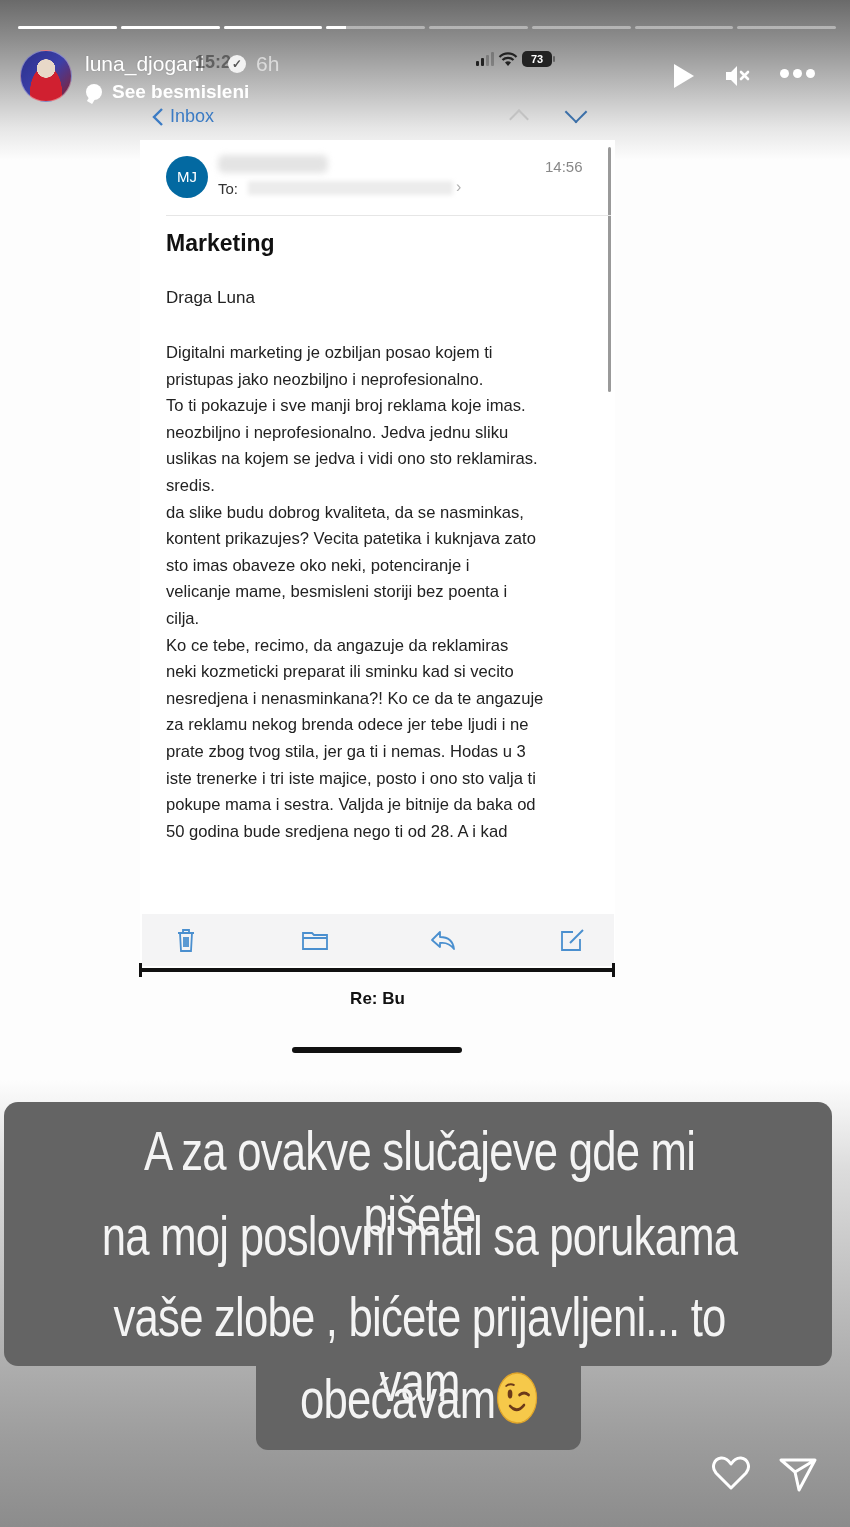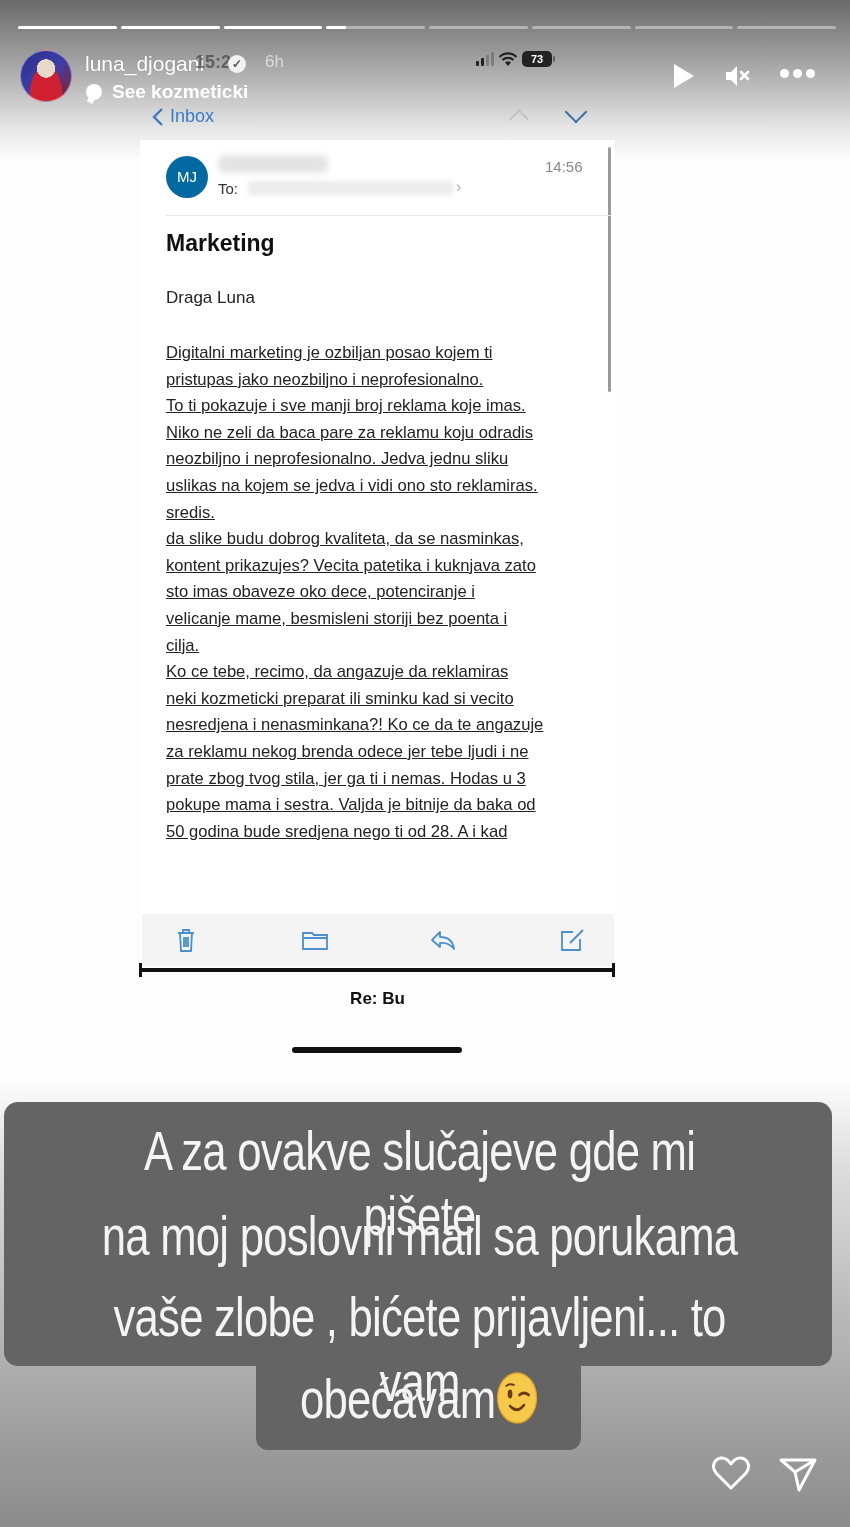--- a/index.html
+++ b/index.html
@@ -35,21 +35,21 @@
   }
   .username {
     position: absolute; left: 85px; top: 52px; color: #ffffff; font-size: 21px;
     text-shadow: 0 0 2px rgba(0,0,0,0.15);
     text-align: center;
   }
   .verified {
     position: absolute; left: 228px; top: 55px; width: 18px; height: 18px; border-radius: 50%;
     background: #f2f2f2; color: #555; font-size: 12px; text-align: center; line-height: 18px; font-weight: bold;
   }
-  .time-ago { position: absolute; left: 256px; top: 52px; color: rgba(255,255,255,0.6); font-size: 17px; margin-left: 9px; }
+  .time-ago { position: absolute; left: 256px; top: 52px; color: rgba(255,255,255,0.6); font-size: 21px; }
   .phone-time { position: absolute; left: 195px; top: 52px; color: rgba(40,40,40,0.55); font-size: 18px; font-weight: bold; text-align: right; }
   .translate {
     position: absolute; left: 86px; top: 81px; display: flex; align-items: center; gap: 10px;
     color: #ffffff; font-size: 19px; font-weight: bold;
   }
   .translate .bubble { width: 16px; height: 16px; border-radius: 50%; background: #fff; position: relative; }
   .translate .bubble::after { content: ""; position: absolute; left: 2px; bottom: -3px; width: 6px; height: 6px; background: #fff; transform: rotate(30deg); }
 
   .statusbar { position: absolute; left: 476px; top: 51px; display: flex; align-items: center; gap: 4px; }
   .signal { display: flex; align-items: flex-end; gap: 2px; height: 14px; }
@@ -82,21 +82,21 @@
   .sender-name { position: absolute; left: 218px; top: 155px; width: 110px; height: 18px; background: #e4e4e4; filter: blur(3px); border-radius: 6px; }
   .to-label { position: absolute; left: 218px; top: 180px; color: #333; font-size: 15px; }
   .to-value { position: absolute; left: 248px; top: 181px; width: 205px; height: 14px; background: #ececec; filter: blur(2px); }
   .to-chevron { position: absolute; left: 456px; top: 178px; color: #b0b0b0; font-size: 16px; }
   .email-time { position: absolute; left: 545px; top: 158px; color: #888; font-size: 15px; }
   .hdr-divider { position: absolute; left: 166px; top: 215px; width: 445px; height: 1px; background: #e6e6e6; }
   .subject { position: absolute; left: 166px; top: 230px; color: #111; font-size: 23px; font-weight: bold; }
   .greeting { position: absolute; left: 166px; top: 288px; color: #222; font-size: 17px; text-align: center; }
   .body {
     position: absolute; left: 166px; top: 340px; width: 440px; height: 572px; overflow: hidden;
-    color: #222; font-size: 16.6px; line-height: 26.6px; text-decoration: underline;
+    color: #222; font-size: 16.6px; line-height: 26.6px;
   }
   .body p { white-space: nowrap; }
 
   .toolbar {
     position: absolute; left: 142px; top: 914px; width: 472px; height: 52px; background: #f4f4f5;
     display: flex; justify-content: space-between; align-items: center; padding: 0 28px 0 30px;
   }
   .tb-icon { color: #4a8fcf; width: 28px; height: 28px; }
   .divider-bar { position: absolute; left: 139px; top: 968px; width: 476px; height: 4px; background: #111; }
   .divider-bar::before, .divider-bar::after { content: ""; position: absolute; top: -5px; width: 3px; height: 14px; background: #111; }
@@ -157,21 +157,21 @@
     </div>
   </div>
 
 <div class="avatar"></div>
 <div class="username">luna_djogani</div>
 <div class="phone-time">15:2</div>
 <div class="verified">✓</div>
 <div class="time-ago">6h</div>
 <div class="translate">
   <span class="bubble"></span>
-  <span>See kozmeticki</span>
+  <span>See besmisleni</span>
 </div>
 
 <div class="statusbar">
   <div class="signal">
     <span style="height:5px"></span>
       <span style="height:8px"></span>
       <span class="dim" style="height:11px"></span>
       <span class="dim" style="height:14px"></span>
   </div>
   <svg class="wifi" width="20" height="15" viewBox="0 0 20 15">
@@ -210,34 +210,34 @@
 <div class="to-chevron">›</div>
 <div class="email-time">14:56</div>
 <div class="scroll-ind"></div>
 <div class="hdr-divider"></div>
 <div class="subject">Marketing</div>
 <div class="greeting">Draga Luna</div>
 <div class="body" id="mail-body">
     <p>Digitalni marketing je ozbiljan posao kojem ti</p>
     <p>pristupas jako neozbiljno i neprofesionalno.</p>
     <p>To ti pokazuje i sve manji broj reklama koje imas.</p>
-    <p>Niko ne zeli da baca pare za reklamu koju odradis</p>
     <p>neozbiljno i neprofesionalno. Jedva jednu sliku</p>
     <p>uslikas na kojem se jedva i vidi ono sto reklamiras.</p>
     <p>sredis.</p>
     <p>da slike budu dobrog kvaliteta, da se nasminkas,</p>
     <p>kontent prikazujes? Vecita patetika i kuknjava zato</p>
-    <p>sto imas obaveze oko dece, potenciranje i</p>
+    <p>sto imas obaveze oko neki, potenciranje i</p>
     <p>velicanje mame, besmisleni storiji bez poenta i</p>
     <p>cilja.</p>
     <p>Ko ce tebe, recimo, da angazuje da reklamiras</p>
     <p>neki kozmeticki preparat ili sminku kad si vecito</p>
     <p>nesredjena i nenasminkana?! Ko ce da te angazuje</p>
     <p>za reklamu nekog brenda odece jer tebe ljudi i ne</p>
     <p>prate zbog tvog stila, jer ga ti i nemas. Hodas u 3</p>
+    <p>iste trenerke i tri iste majice, posto i ono sto valja ti</p>
     <p>pokupe mama i sestra. Valjda je bitnije da baka od</p>
     <p>50 godina bude sredjena nego ti od 28. A i kad</p>
   </div>
 
 <div class="toolbar">
   <svg class="tb-icon" viewBox="0 0 28 28">
     <path d="M6 7 H22 M11 7 V4 H17 V7 M8 7 L9 25 H19 L20 7 M12 11 V21 M14 11 V21 M16 11 V21" stroke="#4a8fcf" stroke-width="1.8" fill="none"></path>
   </svg>
   <svg class="tb-icon" viewBox="0 0 28 28">
     <path d="M2 7 H11 L13 9 H26 V23 H2 Z M2 12 H26" stroke="#4a8fcf" stroke-width="1.8" fill="none"></path>

